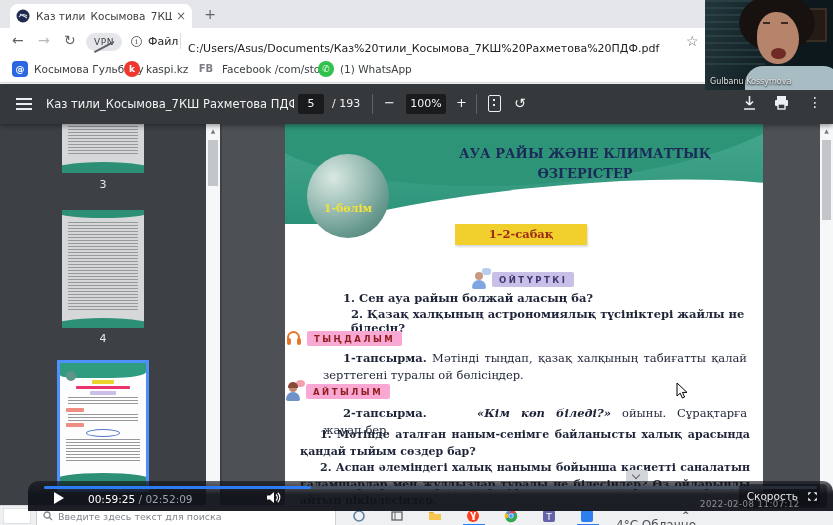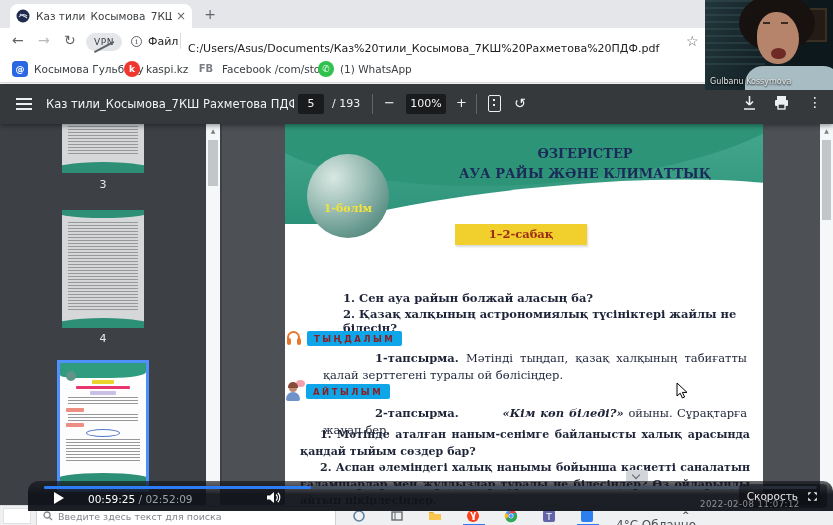--- a/index.html
+++ b/index.html
@@ -107,28 +107,28 @@
   #ribbon::before { content:""; position:absolute; left:-10px; top:4px; width:18px; height:17px;
                     background:#d9b922; transform:skewY(-14deg); z-index:-1; }
   #ribbon::after { content:""; position:absolute; right:-10px; top:6px; width:18px; height:15px;
                    background:#d9b922; transform:skewY(10deg); z-index:-1; }
   #lessontitle { position:absolute; left:0; top:128px; width:478px; text-align:center;
                  font-weight:bold; font-size:12.5px; color:#e8356d; letter-spacing:.5px; }
   .sectrow { position:absolute; display:flex; align-items:center; gap:4px; }
   .seclabel { font-family:"DejaVu Sans",sans-serif; font-size:8.5px; font-weight:bold;
               letter-spacing:2.5px; padding:3px 7px 2px; border-radius:2px; }
   .lav { background:#c9bfe7; color:#403573; }
-  .pnk { background:#0ea5e9; color:#8f1d1d; }
+  .pnk { background:#f9a8d4; color:#8f1d1d; }
   #prompt-row { left:186px; top:146px; }
   #listen-row { left:0px; top:206px; }
   #speak-row { left:0px; top:258px; }
   .q { position:absolute; left:58px; width:410px; font-size:11.5px; font-weight:600; color:#1e2438; }
   .task { position:absolute; left:38px; width:424px; font-size:11.5px; color:#1e2438;
           text-align:justify; text-indent:20px; line-height:1.45; }
-  .task b { font-weight:bold;margin-left:32px; }
+  .task b { font-weight:bold; }
   .task .game { font-weight:bold; font-style:italic;margin-left:39px; }
   .bq { position:absolute; left:15px; width:450px; font-size:11px; font-weight:600; color:#1e2438;
         text-align:justify; text-indent:20px; line-height:1.5; }
 
   
   .icn { position:relative; width:17px; height:19px; flex:0 0 auto; }
   .icn .head { position:absolute; left:4px; top:2px; width:8px; height:8px; border-radius:50%; background:#c99a82; }
   .icn .body { position:absolute; left:1px; top:10px; width:14px; height:9px;
                border-radius:7px 7px 2px 2px; background:#7fa6e0; }
   .icn .bub { position:absolute; right:-3px; top:-2px; width:9px; height:7px; border-radius:3px; background:#b9cdf0; }
@@ -318,30 +318,38 @@
         <span class="scrollthumb" style="top:16px; height:46px;"></span>
       </div>
     </div>
 
     <div id="page">
       <div id="band">
         <div class="shade"></div>
         <div class="white"></div>
       </div>
       <div id="chapter">
+        <div>АУА РАЙЫ ЖӘНЕ КЛИМАТТЫҚ</div>
         <div>ӨЗГЕРІСТЕР</div>
-        <div>АУА РАЙЫ ЖӘНЕ КЛИМАТТЫҚ</div>
       </div>
       <div id="sphere">
         <span>1-бөлім</span>
       </div>
       <div id="ribbon">1–2-сабақ</div>
 
+      <div class="sectrow" id="prompt-row">
+        <span class="icn">
+            <span class="bub"></span>
+            <span class="head"></span>
+            <span class="body"></span>
+          </span>
+        <span class="seclabel lav">ОЙТҮРТКІ</span>
+      </div>
       <div class="q" style="top:167px;">1. Сен ауа райын болжай аласың ба?</div>
-      <div class="q" style="top:183px;">2. Қазақ халқының астрономиялық түсініктері жайлы не білесің?</div>
+      <div class="q" style="top:183px;margin-left:8px;">2. Қазақ халқының астрономиялық түсініктері жайлы не білесің?</div>
 
       <div class="sectrow" id="listen-row">
         <span class="hp">
             <span class="arc"></span>
             <span class="pad p1"></span>
             <span class="pad p2"></span>
           </span>
         <span class="seclabel pnk">ТЫҢДАЛЫМ</span>
       </div>
       <div class="task" style="top:226px;">

